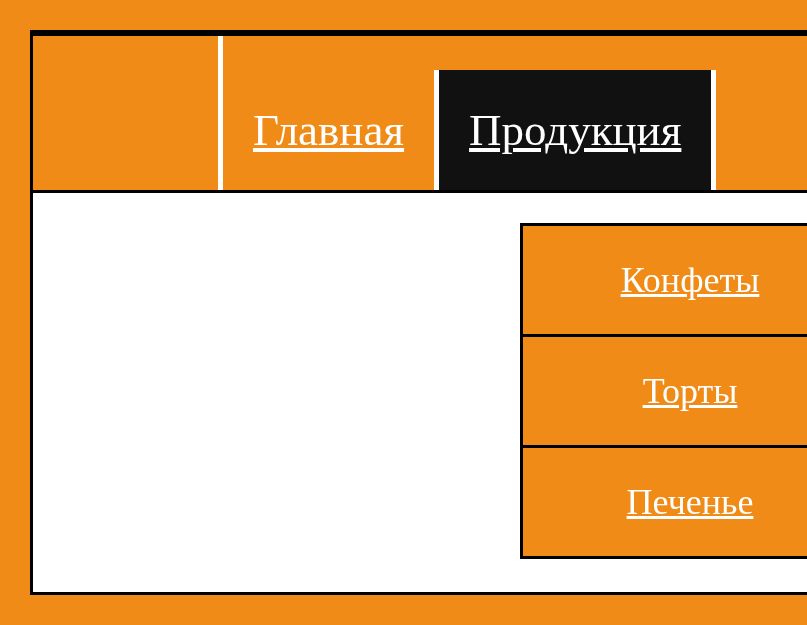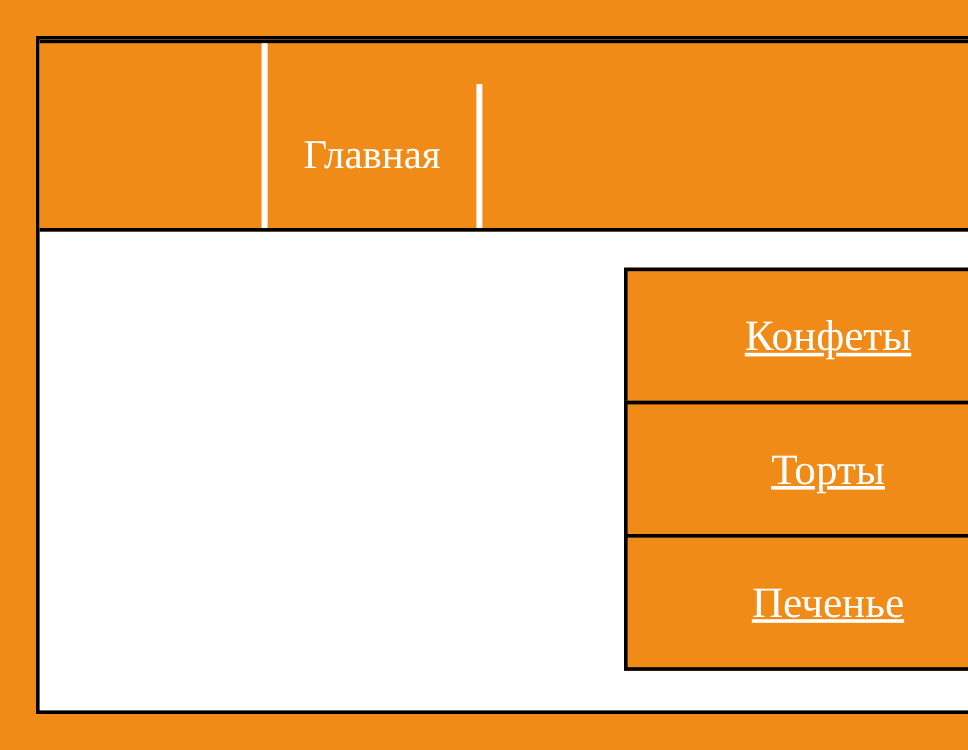--- a/index.html
+++ b/index.html
@@ -31,22 +31,23 @@
     }
     .nav-spacer {
       width: 190px;
       border-right: 5px solid #fff;
     }
     .nav-item {
       display: flex;
       align-items: center;
       justify-content: center;
       padding: 0 30px;
-      font-size: 34px;
+      font-size: 45px;
       color: #fff;
+      text-decoration: underline;
       border-right: 5px solid #fff;
       cursor: pointer;
       white-space: nowrap;
       margin-top: 34px;
     }
     .nav-item.active {
       background: #111;
     }
     .nav-item-last {
       flex: 1;
@@ -73,20 +74,21 @@
     }
     .dropdown-item:first-child { margin-top: 0; }
   </style>
 </head>
 <body>
 
 <div class="frame">
   <div class="nav">
     <div class="nav-spacer"></div>
     <a class="nav-item">Главная</a>
+    <a class="nav-item active">Продукция</a>
     <div class="nav-item-last"></div>
   </div>
 
   <div class="dropdown">
     <a class="dropdown-item">Конфеты</a>
     <a class="dropdown-item">Торты</a>
     <a class="dropdown-item">Печенье</a>
   </div>
 </div>
 

